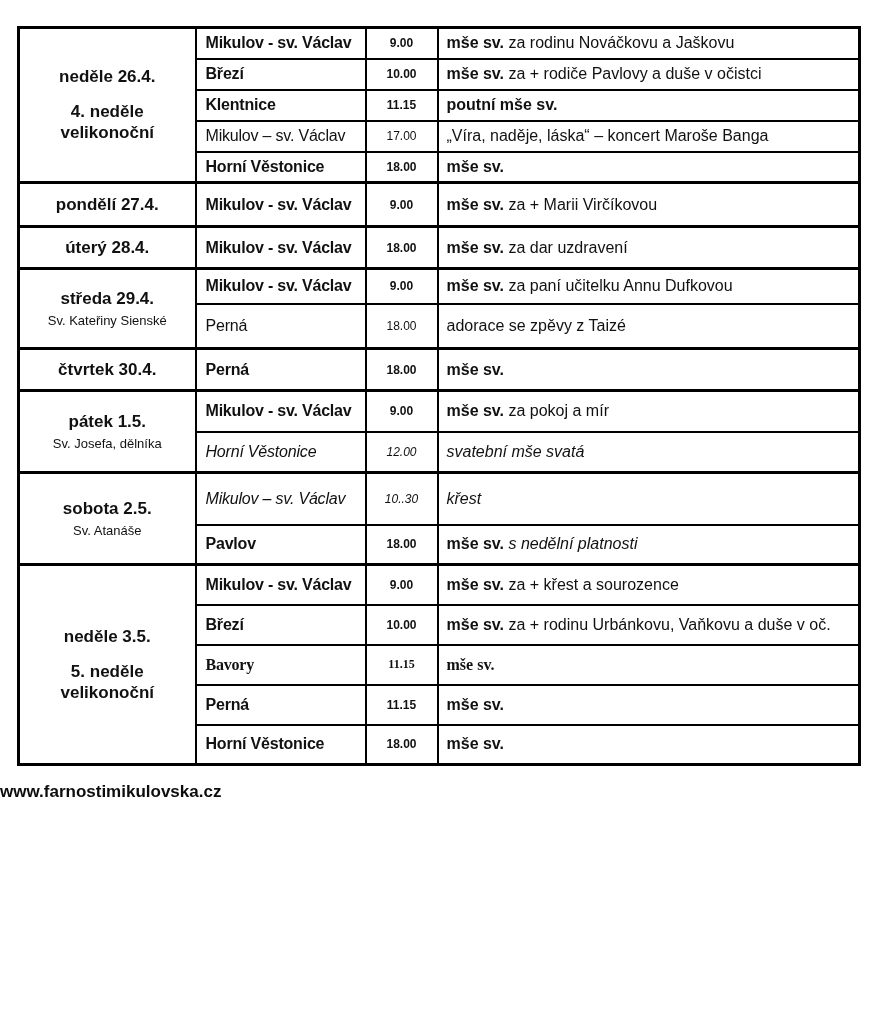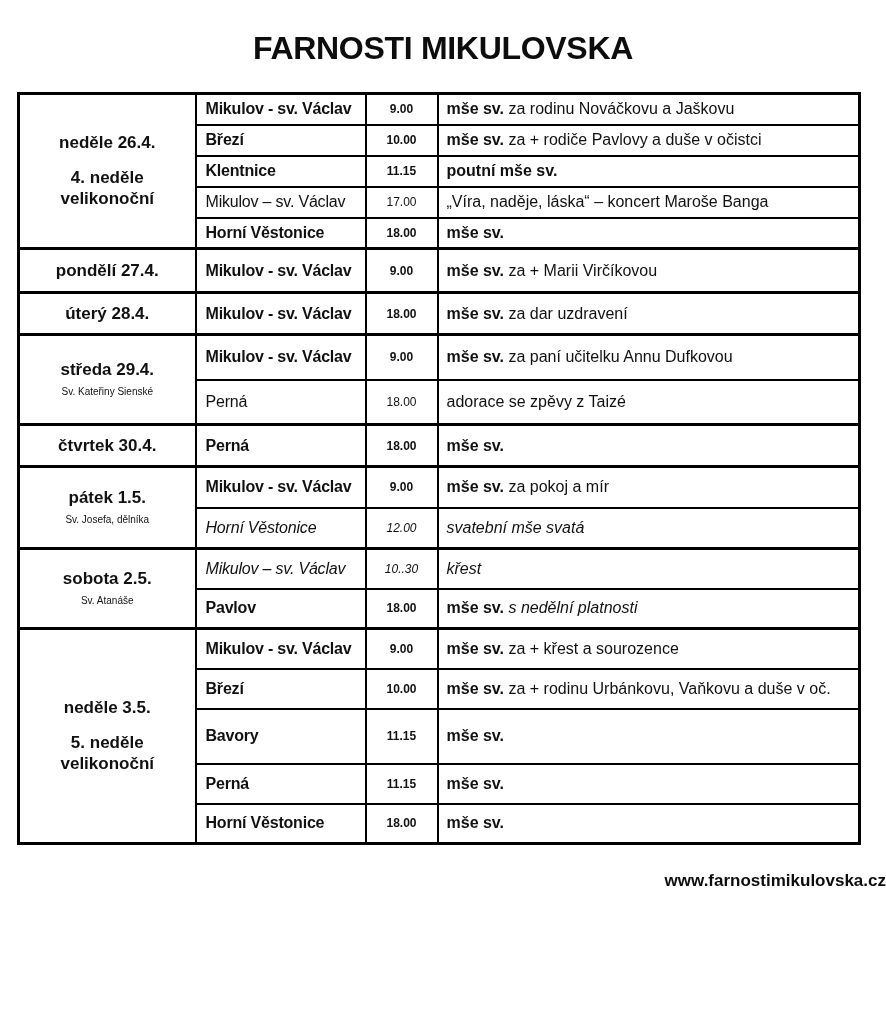--- a/index.html
+++ b/index.html
@@ -22,35 +22,34 @@
     border:2px solid #000;vertical-align:middle;padding:0;
     overflow:hidden;white-space:nowrap;
   }
   tr.group-start td{border-top:3px solid #000;}
   .day-cell{text-align:center;}
   .day-label{font-size:17px;font-weight:700;line-height:20px;}
   .feast-label{
     font-size:17px;font-weight:700;line-height:21px;margin-top:14px;
     white-space:normal;padding:0 28px;
   }
-  .saint-label{font-size:10px;font-weight:400;line-height:16px;margin-top:4px;}
+  .saint-label{font-size:13px;font-weight:400;line-height:16px;margin-top:4px;}
   .place-cell{padding-left:9px !important;font-size:16px;letter-spacing:-0.2px;margin-top:22px;}
   .time-cell{text-align:center;font-size:12px;}
   .desc-cell{padding-left:8px !important;padding-right:4px !important;font-size:16px;}
   .bold{font-weight:700;font-style:normal;}
   .regular{font-weight:400;font-style:normal;}
   .italic{font-weight:400;font-style:italic;}
-  .page-footer{text-align:right;margin-top:26px;}
+  .page-footer{text-align:left;margin-top:16px;}
   .footer-url{font-size:17px;font-weight:700;color:#0d0d0d;}
 </style>
 </head>
 <body>
 
 <div class="page-header">
-  <div class="title-line">FARNOSTI MIKULOVSKA</div>
 </div>
 
 <div class="schedule-wrap">
   <table class="schedule">
     <colgroup>
       <col style="width:177px">
       <col style="width:170px">
       <col style="width:72px">
       <col>
     </colgroup>
@@ -93,21 +92,21 @@
           <td class="desc-cell"><span class="bold">mše sv.</span><span class="regular"> za + Marii Virčíkovou</span></td>
         </tr>
         <tr class="group-start" style="height: 42px;">
           <td class="day-cell" rowspan="1">
             <div class="day-label">úterý 28.4.</div>
           </td>
           <td class="place-cell bold">Mikulov - sv. Václav</td>
           <td class="time-cell bold">18.00</td>
           <td class="desc-cell"><span class="bold">mše sv.</span><span class="regular"> za dar uzdravení</span></td>
         </tr>
-        <tr class="group-start" style="height: 45px;">
+        <tr class="group-start" style="height: 35px;">
           <td class="day-cell" rowspan="2">
             <div class="day-label">středa 29.4.</div>
             <div class="saint-label">Sv. Kateřiny Sienské</div>
           </td>
           <td class="place-cell bold">Mikulov - sv. Václav</td>
           <td class="time-cell bold">9.00</td>
           <td class="desc-cell"><span class="bold">mše sv.</span><span class="regular"> za paní učitelku Annu Dufkovou</span></td>
         </tr>
         <tr style="height: 45px;">
           <td class="place-cell regular">Perná</td>
@@ -129,21 +128,21 @@
           </td>
           <td class="place-cell bold">Mikulov - sv. Václav</td>
           <td class="time-cell bold">9.00</td>
           <td class="desc-cell"><span class="bold">mše sv.</span><span class="regular"> za pokoj a mír</span></td>
         </tr>
         <tr style="height: 41px;">
           <td class="place-cell italic">Horní Věstonice</td>
           <td class="time-cell italic">12.00</td>
           <td class="desc-cell"><span class="italic">svatební mše svatá</span></td>
         </tr>
-        <tr class="group-start" style="height: 40px;">
+        <tr class="group-start" style="height: 52px;">
           <td class="day-cell" rowspan="2">
             <div class="day-label">sobota 2.5.</div>
             <div class="saint-label">Sv. Atanáše</div>
           </td>
           <td class="place-cell italic">Mikulov – sv. Václav</td>
           <td class="time-cell italic">10..30</td>
           <td class="desc-cell"><span class="italic">křest</span></td>
         </tr>
         <tr style="height: 40px;">
           <td class="place-cell bold">Pavlov</td>
@@ -157,21 +156,21 @@
           </td>
           <td class="place-cell bold">Mikulov - sv. Václav</td>
           <td class="time-cell bold">9.00</td>
           <td class="desc-cell"><span class="bold">mše sv.</span><span class="regular"> za + křest a sourozence</span></td>
         </tr>
         <tr style="height: 40px;">
           <td class="place-cell bold">Březí</td>
           <td class="time-cell bold">10.00</td>
           <td class="desc-cell"><span class="bold">mše sv.</span><span class="regular"> za + rodinu Urbánkovu, Vaňkovu a duše v oč.</span></td>
         </tr>
-        <tr style="height: 55px;">
+        <tr style="height: 40px; font-family: Liberation Serif, serif;">
           <td class="place-cell bold">Bavory</td>
           <td class="time-cell bold">11.15</td>
           <td class="desc-cell"><span class="bold">mše sv.</span></td>
         </tr>
         <tr style="height: 40px;">
           <td class="place-cell bold">Perná</td>
           <td class="time-cell bold">11.15</td>
           <td class="desc-cell"><span class="bold">mše sv.</span></td>
         </tr>
         <tr style="height: 40px;">

